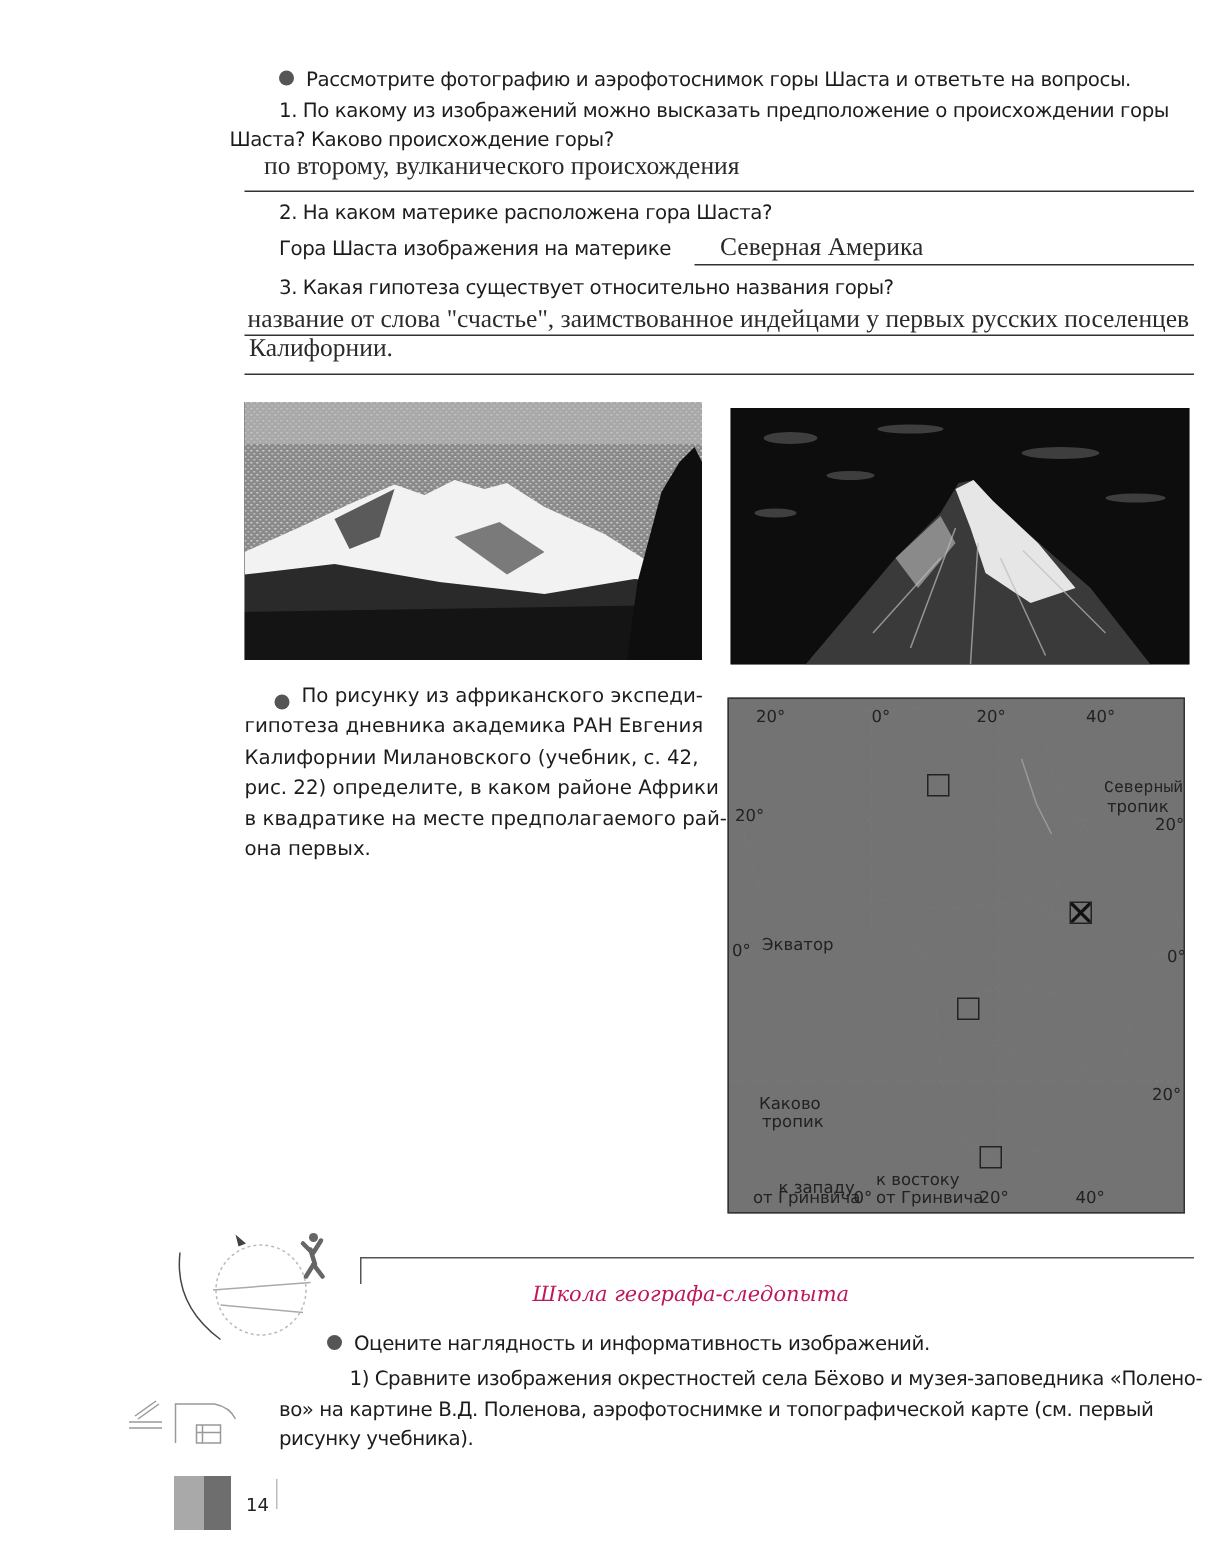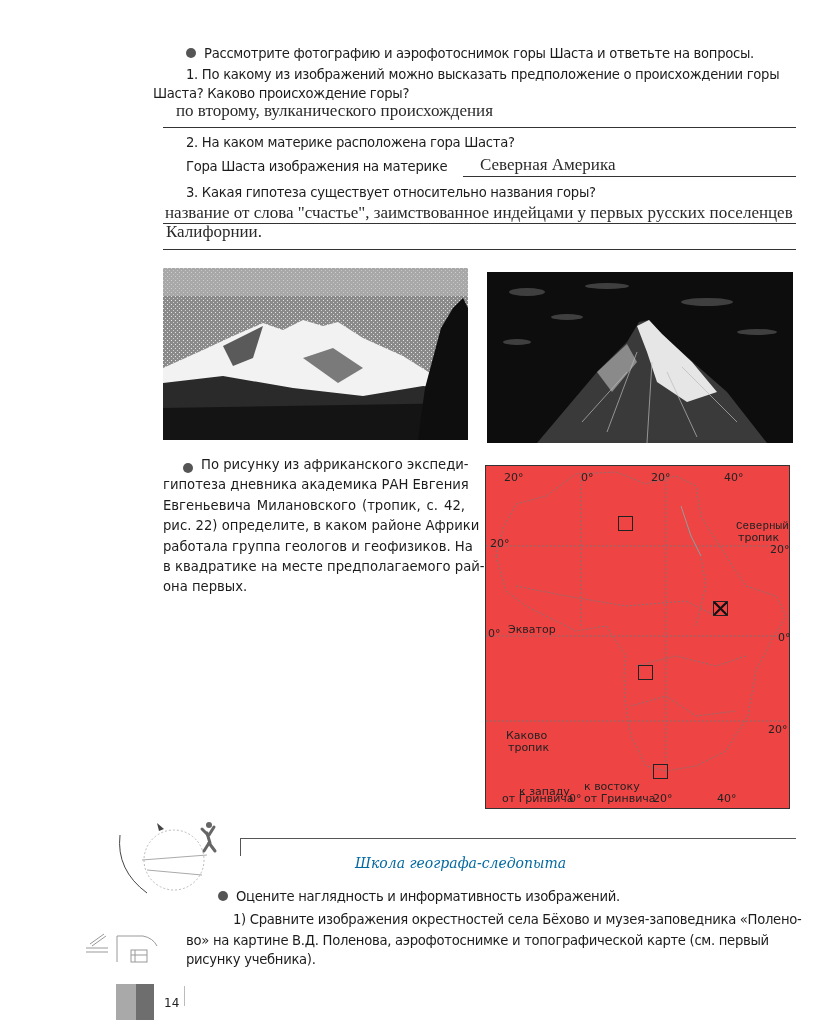--- a/index.html
+++ b/index.html
@@ -9,24 +9,24 @@
     font-family: "DejaVu Sans", "Liberation Sans", sans-serif;
   }
   .abs { position: absolute; }
   .q { font-size: 13.2px; letter-spacing: -0.3px; white-space: nowrap; color: #1c1c1c; }
   .ans { font-family: "Liberation Serif", "DejaVu Serif", serif; font-size: 17px; color: #2a2a2a; white-space: nowrap; }
   .line { position: absolute; height: 1px; background: #333; }
   .bullet { display: inline-block; width: 10px; height: 10px; border-radius: 50%; background: #555; margin-right: 8px; vertical-align: 0px; }
   .photo { position: absolute; overflow: hidden; background: #111; }
   .para { font-size: 13.2px; line-height: 20.4px; color: #1c1c1c; text-align: justify; text-align-last: justify; }
   .para span { display: block; white-space: nowrap; }
-  .map { position: absolute; left: 485px; top: 465px; width: 303px; height: 342px; border: 1.5px solid #333; background: #ef4444; }
+  .map { position: absolute; left: 485px; top: 465px; width: 303px; height: 342px; border: 1.5px solid #333; background: #737373; }
   .maplbl { position: absolute; font-size: 11px; color: #222; white-space: nowrap; line-height: 12px; }
   .box { position: absolute; width: 13px; height: 13px; border: 1.5px solid #222; }
-  .italic-title { font-family: "DejaVu Serif", serif; font-style: italic; font-size: 14px; color: #0369a1; }
+  .italic-title { font-family: "DejaVu Serif", serif; font-style: italic; font-size: 14px; color: #be185d; }
 </style>
 </head>
 <body>
 
 <div class="abs q" style="left:186px; top:46px;">
   <span class="bullet"></span><span>Рассмотрите фотографию и аэрофотоснимок горы Шаста и ответьте на вопросы.</span>
 </div>
 <div class="abs q" style="left:186px; top:67px;">1.  По какому из изображений можно высказать предположение о происхождении горы</div>
 <div class="abs q" style="left:153px; top:86px;">Шаста? Каково происхождение горы?</div>
 <div class="abs ans" style="left:176px; top:101px;">по второму, вулканического происхождения</div>
@@ -85,23 +85,22 @@
     </g>
   </svg>
 </div>
 
 <div class="abs" style="left:163px; top:458px;">
   <span class="bullet" style="margin-left:20px;"></span>
 </div>
 <div class="abs para" style="left:163px; top:455px; width:302px;">
   <span style="padding-left:38px;">По рисунку из африканского экспеди-</span>
   <span>гипотеза дневника академика РАН Евгения</span>
-  <span>Евгеньевича Милановского (тропик, с. 42,</span>
+  <span>Калифорнии Милановского (учебник, с. 42,</span>
   <span>рис. 22) определите, в каком районе Африки</span>
-  <span>работала группа геологов и геофизиков. На</span>
   <span>в квадратике на месте предполагаемого рай-</span>
   <span style="text-align-last:left;">она первых.</span>
 </div>
 
 <div class="map">
   <svg class="abs" style="left:0; top:0;" width="303" height="342" viewBox="0 0 303 342">
     <g fill="none" stroke="#777" stroke-width="0.9" stroke-dasharray="2,2">
 
       <path d="M10,90 L18,60 L30,38 L60,30 L90,8 L130,6 L160,18 L190,10 L210,20 L215,50 L240,90 L260,120 L290,130 L300,150 L285,175 L270,205 L262,250 L240,285 L210,300 L180,305 L160,300 L145,270 L140,240 L138,210 L140,190 L120,160 L90,165 L60,150 L40,140 L20,125 Z"></path>
 

